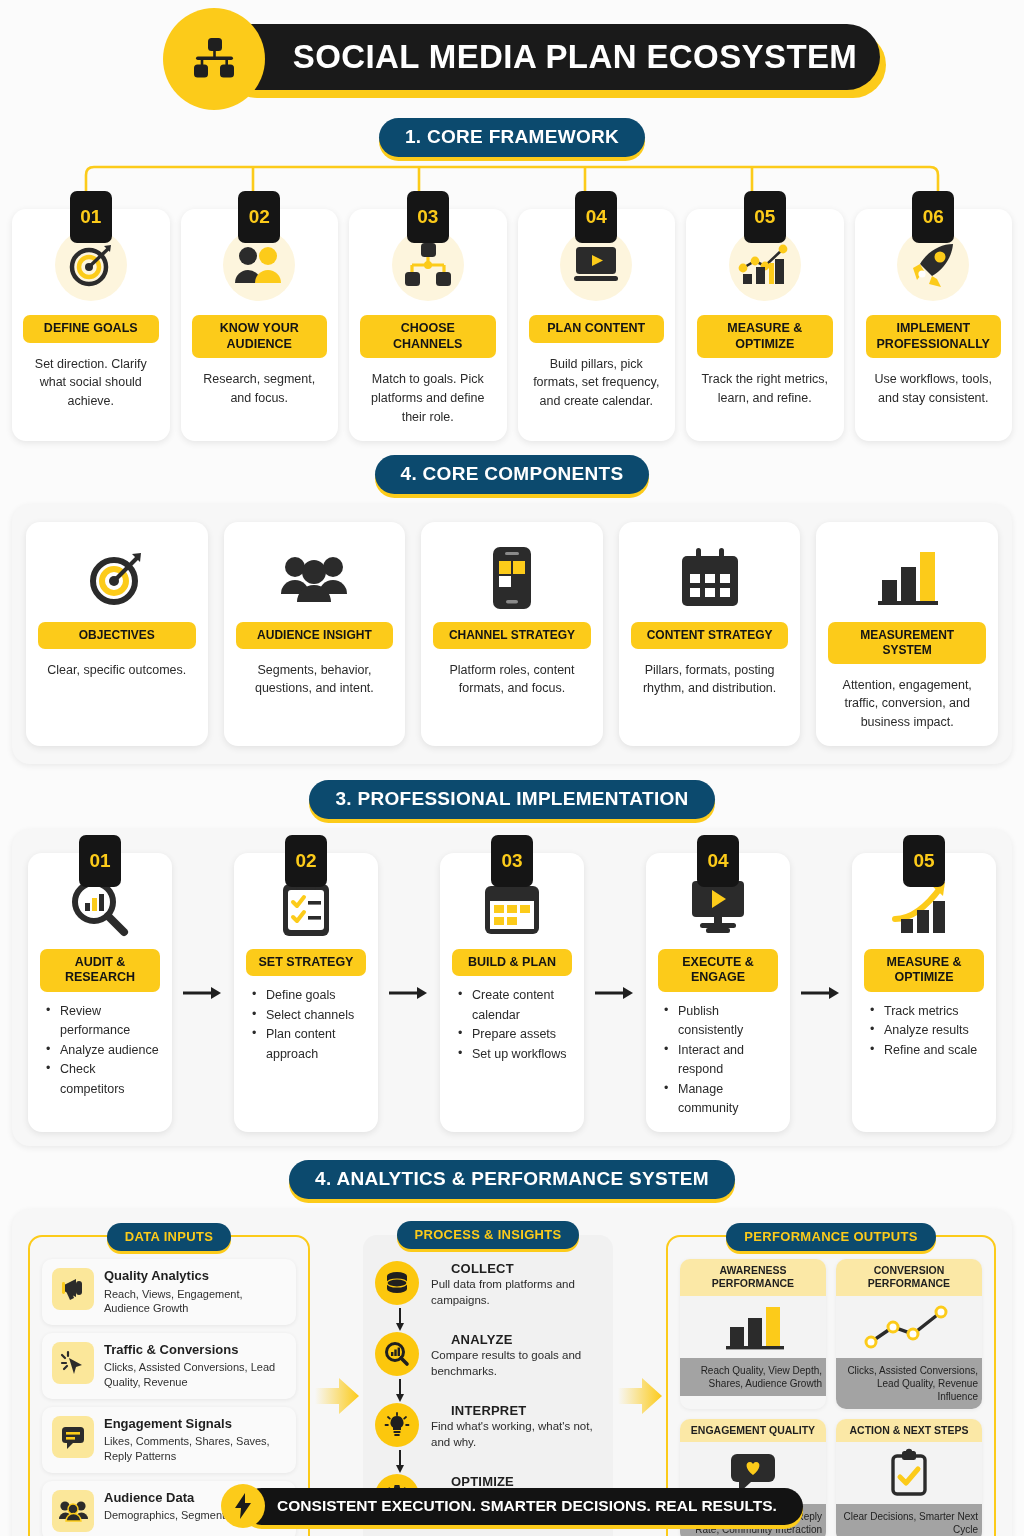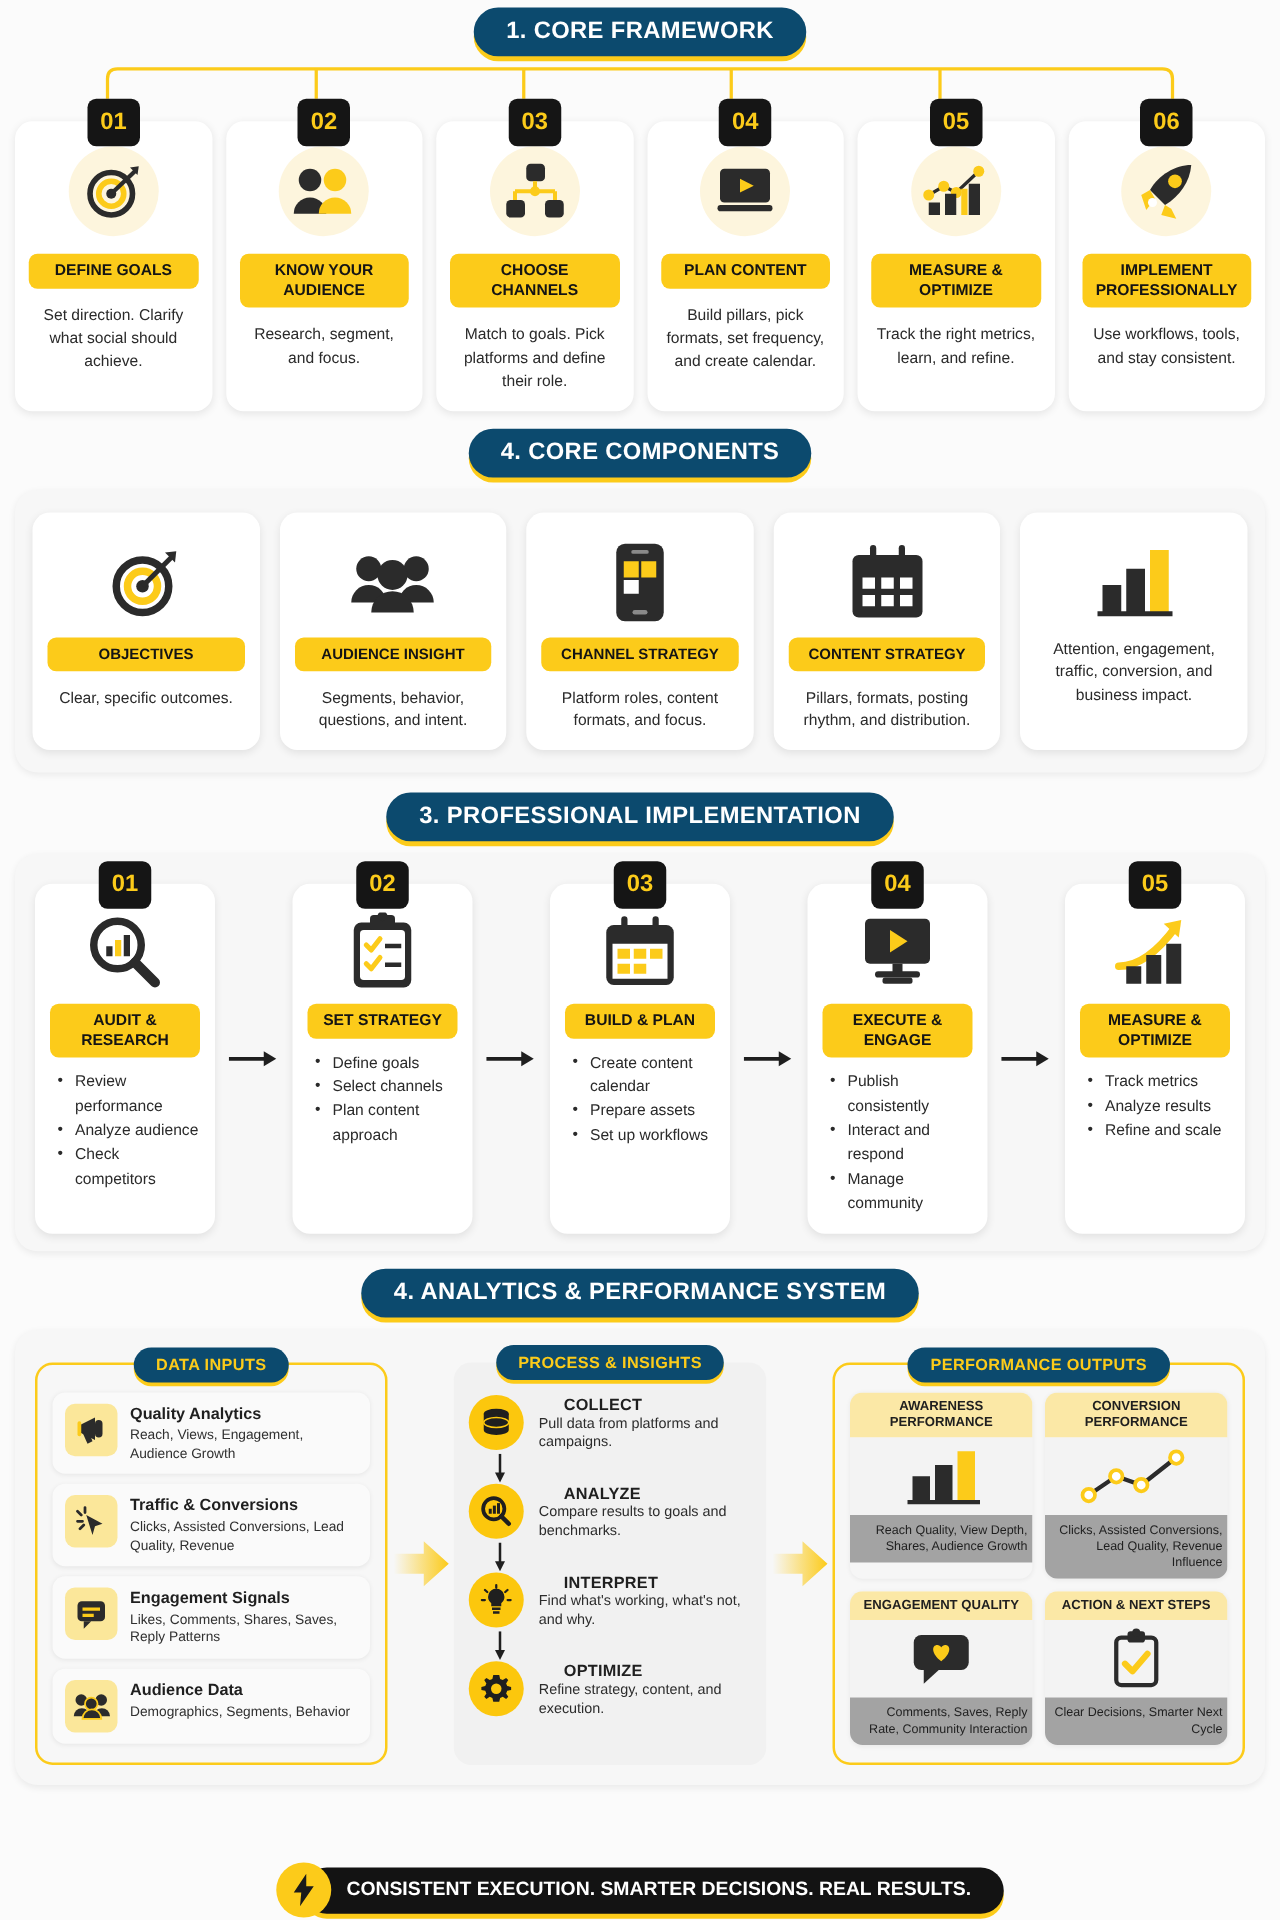--- a/index.html
+++ b/index.html
@@ -52,21 +52,21 @@
   .card {
     background: #ffffff; border-radius: 14px;
     box-shadow: 0 2px 7px rgba(0,0,0,.09);
     display: flex; flex-direction: column; align-items: center;
     position: relative;
   }
   .badge {
     position: absolute; top: -18px; left: 50%; transform: translateX(-50%);
     background: #151515; color: #FCCB1A;
     font-size: 19px; font-weight: bold;
-    width: 42px; height: 38px; border-radius: 7px;
+    width: 42px; height: 52px; border-radius: 7px;
     display: flex; align-items: center; justify-content: center;
     z-index: 4;
   }
   .ylabel {
     background: #FCCB1A; color: #141414;
     font-size: 12.5px; font-weight: bold; text-align: center;
     border-radius: 7px; padding: 6px 10px; line-height: 1.25;
     width: 100%;
   }
   .desc { font-size: 12.5px; line-height: 1.5; text-align: center; color: #2a2a2a; }
@@ -161,20 +161,36 @@
     background:#131313; color:#fff; font-size: 15.5px; font-weight: bold;
     padding: 9px 26px 10px 34px; border-radius: 22px;
     box-shadow: 0 4px 0 #FCCB1A; white-space: nowrap;
   }
 </style>
 </head>
 <body>
 
 <div class="page">
 
+  <div class="header">
+    <div class="hdr-logo">
+      <svg width="56" height="56" viewBox="0 0 56 56">
+        <rect x="22" y="7" width="14" height="13" rx="3.5" fill="#1f1f1f"></rect>
+        <rect x="27.2" y="19" width="2.6" height="8" fill="#1f1f1f"></rect>
+        <rect x="10" y="25.5" width="37" height="3.6" rx="1.8" fill="#1f1f1f"></rect>
+        <rect x="14.7" y="28.5" width="2.6" height="6" fill="#1f1f1f"></rect>
+        <rect x="39.4" y="28.5" width="2.6" height="6" fill="#1f1f1f"></rect>
+        <rect x="8" y="33.5" width="14" height="13" rx="3.5" fill="#1f1f1f"></rect>
+        <rect x="34" y="33.5" width="14" height="13" rx="3.5" fill="#1f1f1f"></rect>
+      </svg>
+    </div>
+    <div class="hdr-bar">
+      <span class="hdr-title">SOCIAL MEDIA PLAN ECOSYSTEM</span>
+    </div>
+  </div>
 
   <div id="sec1">
     <div class="pill-wrap">
         <span class="pill">1. CORE FRAMEWORK</span>
       </div>
     <div class="connector">
       <svg width="1024" height="44" viewBox="0 0 1024 44" style="position:absolute;left:0;top:-8px;">
         <path d="M86,42 V26 Q86,18 94,18 H930 Q938,18 938,26 V42" fill="none" stroke="#FCCB1A" stroke-width="2.6"></path>
         <line x1="253" y1="18" x2="253" y2="42" stroke="#FCCB1A" stroke-width="2.6"></line>
         <line x1="419" y1="18" x2="419" y2="42" stroke="#FCCB1A" stroke-width="2.6"></line>
@@ -349,20 +365,21 @@
 
         <div class="card s2card">
           <div class="ico">
             <svg width="70" height="64" viewBox="0 0 70 64">
               <rect x="10" y="34" width="15" height="22" fill="#2b2b2b"></rect>
               <rect x="29" y="21" width="15" height="35" fill="#2b2b2b"></rect>
               <rect x="48" y="6" width="15" height="50" fill="#FCCB1A"></rect>
               <rect x="6" y="55" width="60" height="4" fill="#2b2b2b"></rect>
             </svg>
           </div>
+          <div class="ylabel">MEASUREMENT SYSTEM</div>
           <div class="desc">Attention, engagement, traffic, conversion, and business impact.</div>
         </div>
 
       </div>
     </div>
   </div>
 
   <div id="sec3">
     <div class="pill-wrap">
         <span class="pill">3. PROFESSIONAL IMPLEMENTATION</span>

